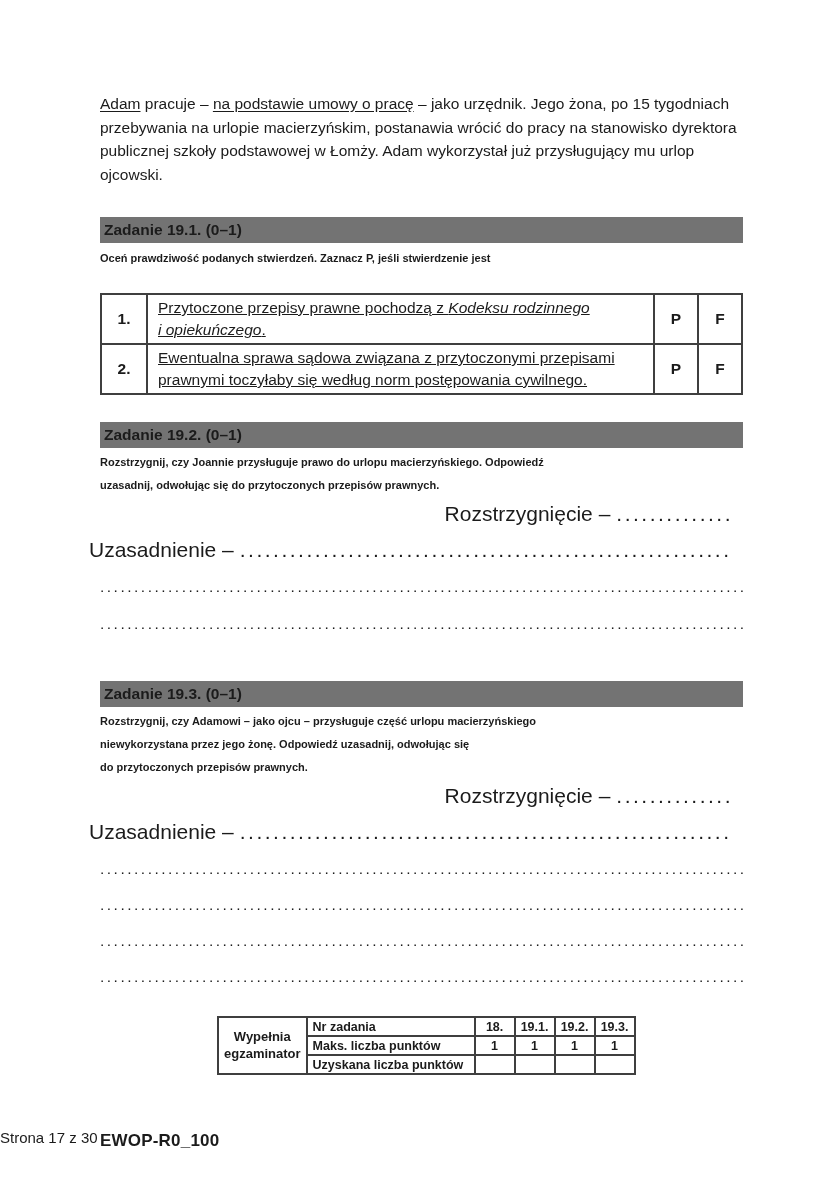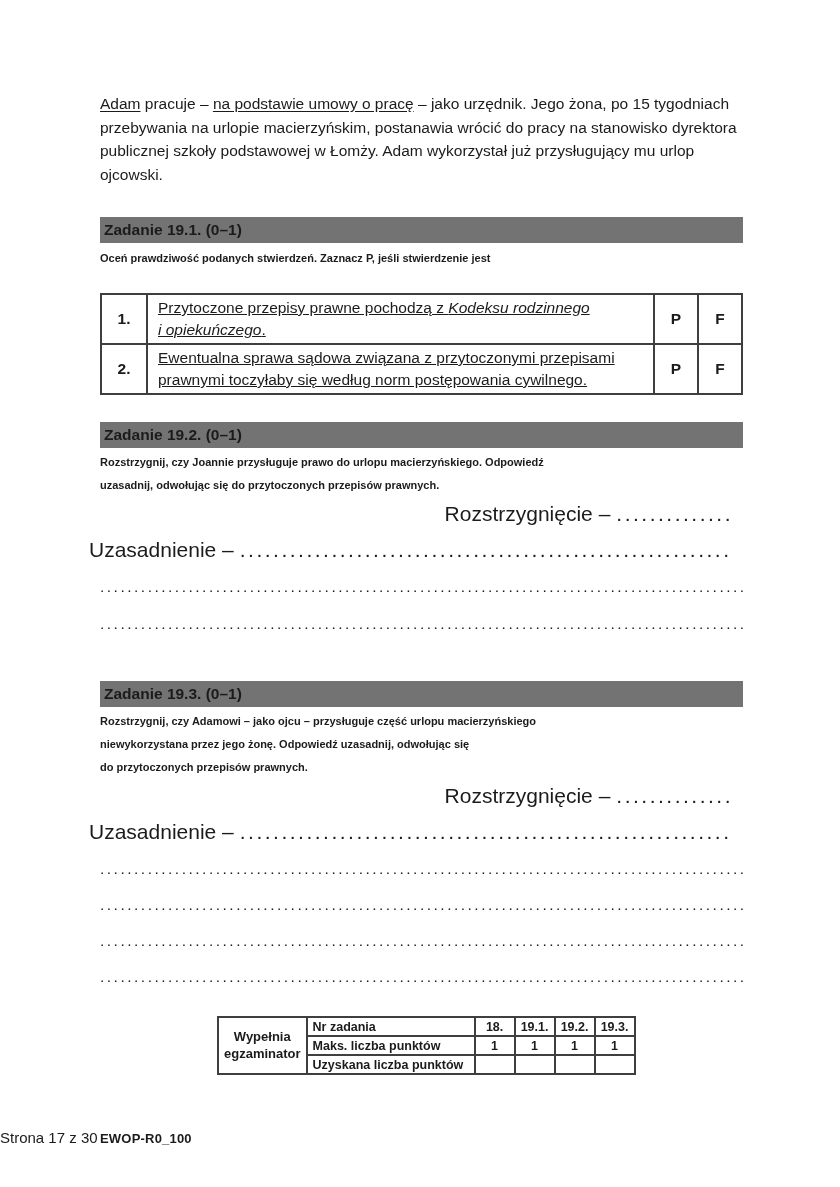--- a/index.html
+++ b/index.html
@@ -32,21 +32,21 @@
   .dots-grow { flex:1 1 auto; }
   .dotline { left:100px; width:644px; font-size:15.5px; line-height:20px; }
 
   .exam-table { left:217px; top:1016px; font-size:12.5px; font-weight:bold; }
   .exam-table td { border:2px solid #3f3f3f; height:17px; padding:0 5px; }
   .exam-side { width:76px; text-align:center; line-height:1.25; font-size:13px; }
   .exam-label { width:156px; text-align:left; }
   .exam-val { width:28px; text-align:center; }
 
   .footer-page { left:0; top:1109px; width:808px; font-size:15px;margin-top:20px; }
-  .footer-code { left:100px; top:1131px; font-size:13px; font-weight:bold; letter-spacing:0.2px; }
+  .footer-code { left:100px; top:1131px; font-size:17px; font-weight:bold; letter-spacing:0.2px; }
 </style>
 </head>
 <body>
 
 <div class="page">
 
   <div class="abs intro">
     <div><span class="uline">Adam</span><span> pracuje – </span><span class="uline">na podstawie umowy o pracę</span><span> – jako urzędnik. Jego żona, po 15 tygodniach</span></div>
     <div>przebywania na urlopie macierzyńskim, postanawia wrócić do pracy na stanowisko dyrektora</div>
     <div>publicznej szkoły podstawowej w Łomży. Adam wykorzystał już przysługujący mu urlop</div>

